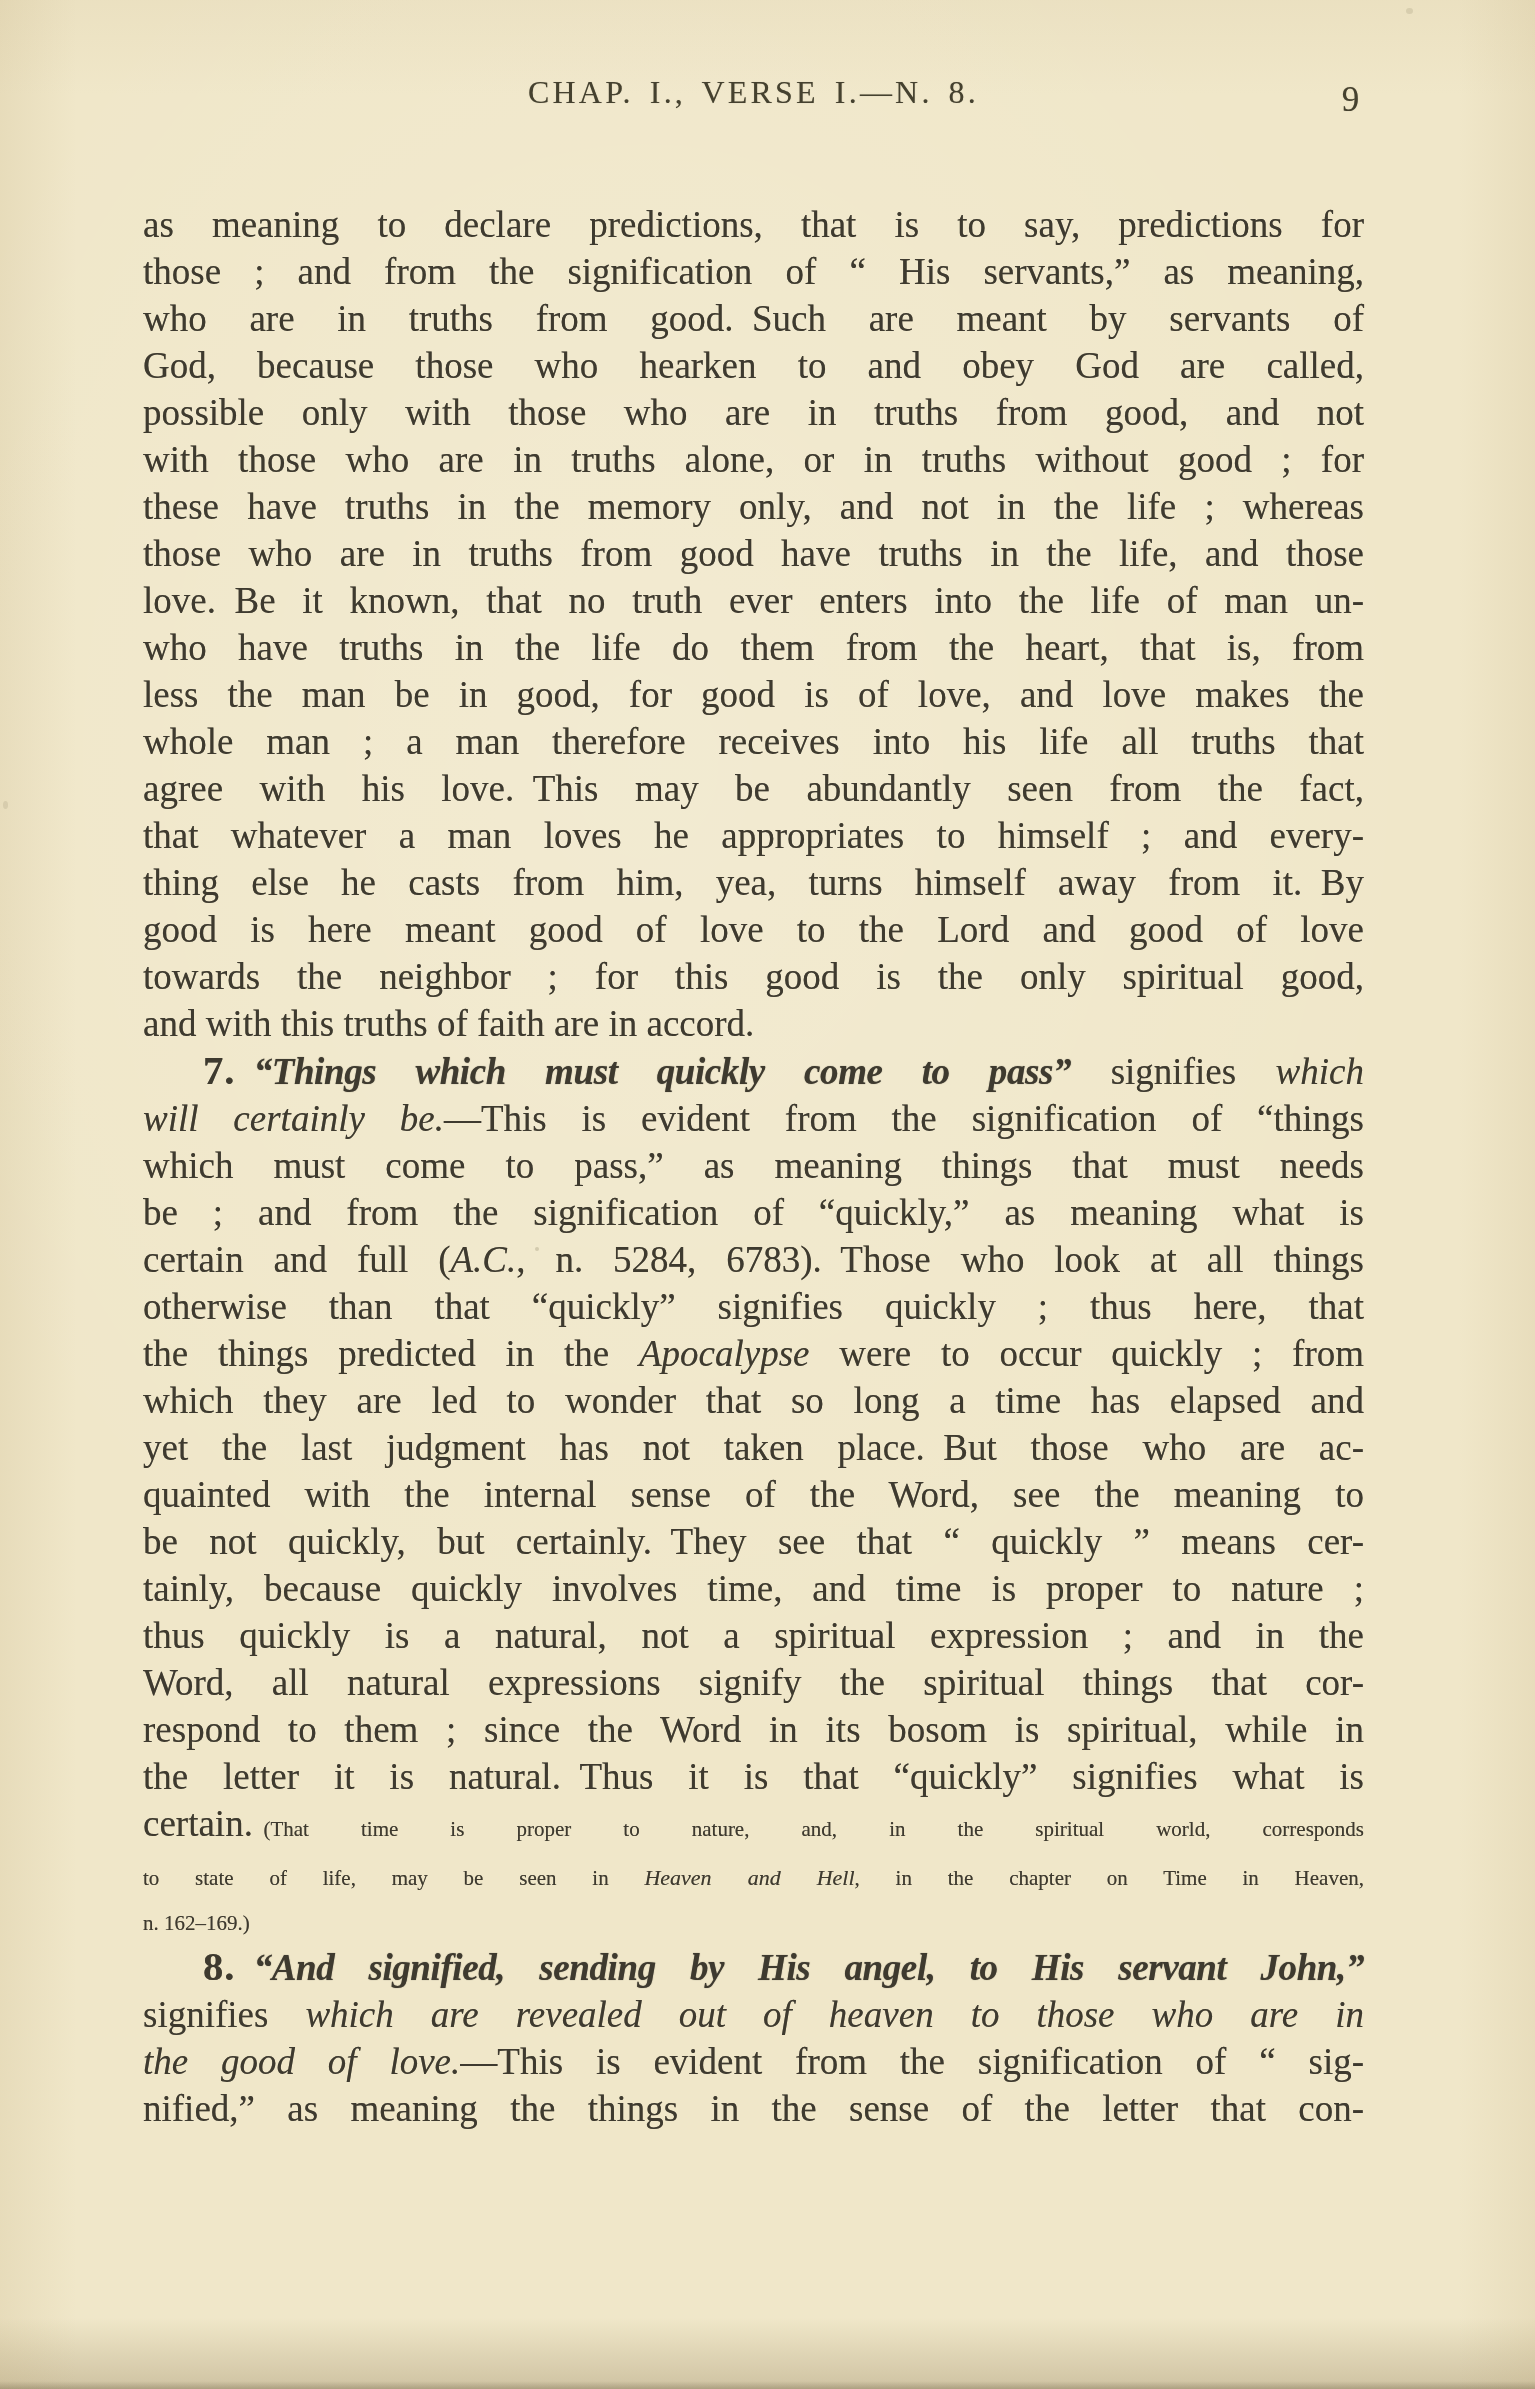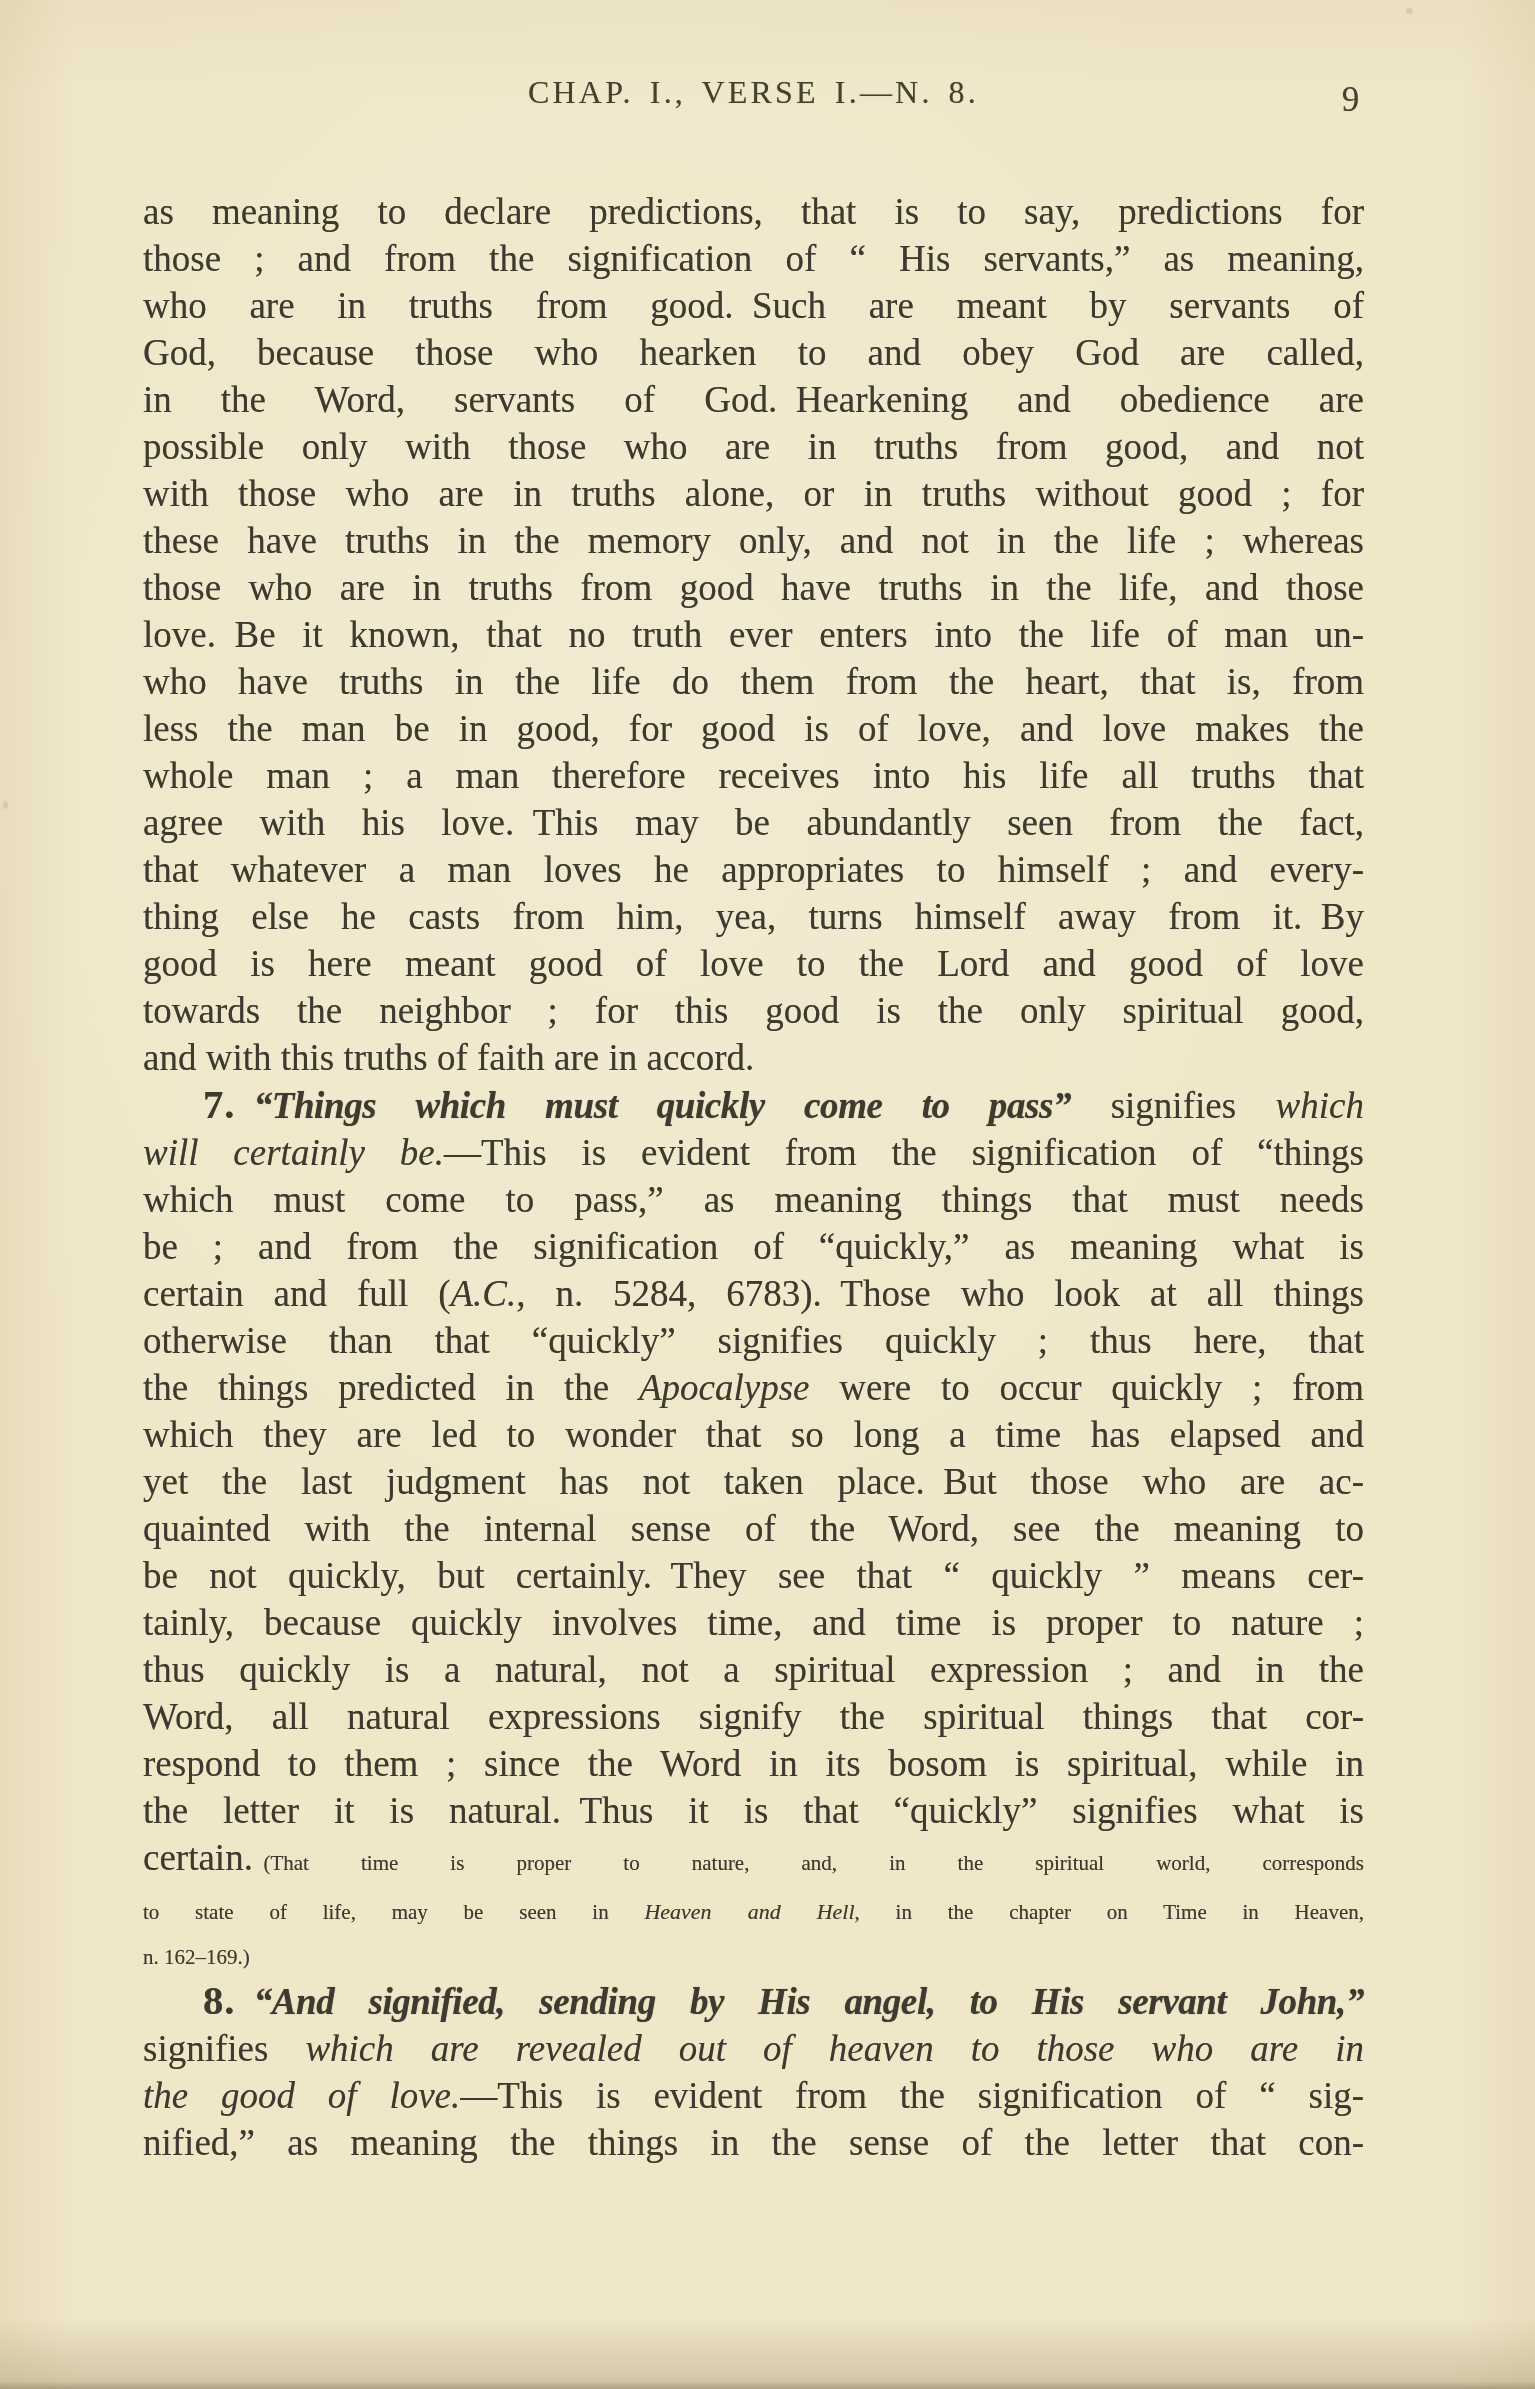--- a/index.html
+++ b/index.html
@@ -30,21 +30,21 @@
     color:#45412f;
     text-shadow:0 0 0.8px rgba(69,65,47,0.35);
   }
   .page-number{
     position:absolute;right:4.8px;top:3.2px;
     font-size:35px;color:#45412f;
     transform:translateY(3.2px);
     text-shadow:0 0 0.8px rgba(69,65,47,0.35);
   }
   .text-block{
-    position:absolute;top:188px;left:143px;width:1221px;
+    position:absolute;top:201px;left:143px;width:1221px;
     font-size:37px;line-height:47px;
     text-shadow:0 0 0.6px rgba(62,58,47,0.55);
   }
   .line{
     text-align:justify;
     text-align-last:justify;
     white-space:normal;
   }
   .line.nojust{text-align-last:auto;}
   .line.small{line-height:39px;}
@@ -64,21 +64,20 @@
   <div class="running-head">
     <span class="running-title">CHAP. I., VERSE I.—N. 8.</span>
     <span class="page-number">9</span>
   </div>
 
   <div class="text-block" id="text-block">
       <div class="line"><span class="s-r">as meaning to declare predictions, that is to say, predictions for</span></div>
       <div class="line"><span class="s-r">those ; and from the signification of “ His servants,” as meaning,</span></div>
       <div class="line"><span class="s-r">who are in truths from good. Such are meant by servants of</span></div>
       <div class="line"><span class="s-r">God, because those who hearken to and obey God are called,</span></div>
-      <div class="line"><span class="s-r">in the Word, servants of God. Hearkening and obedience are</span></div>
       <div class="line"><span class="s-r">possible only with those who are in truths from good, and not</span></div>
       <div class="line"><span class="s-r">with those who are in truths alone, or in truths without good ; for</span></div>
       <div class="line"><span class="s-r">these have truths in the memory only, and not in the life ; whereas</span></div>
       <div class="line"><span class="s-r">those who are in truths from good have truths in the life, and those</span></div>
       <div class="line"><span class="s-r">love. Be it known, that no truth ever enters into the life of man un-</span></div>
       <div class="line"><span class="s-r">who have truths in the life do them from the heart, that is, from</span></div>
       <div class="line"><span class="s-r">less the man be in good, for good is of love, and love makes the</span></div>
       <div class="line"><span class="s-r">whole man ; a man therefore receives into his life all truths that</span></div>
       <div class="line"><span class="s-r">agree with his love. This may be abundantly seen from the fact,</span></div>
       <div class="line"><span class="s-r">that whatever a man loves he appropriates to himself ; and every-</span></div>

